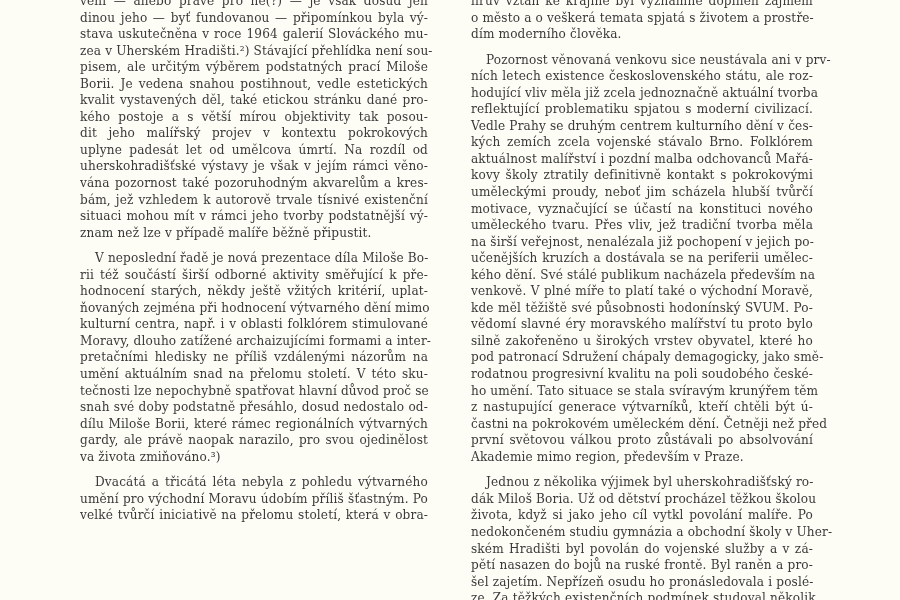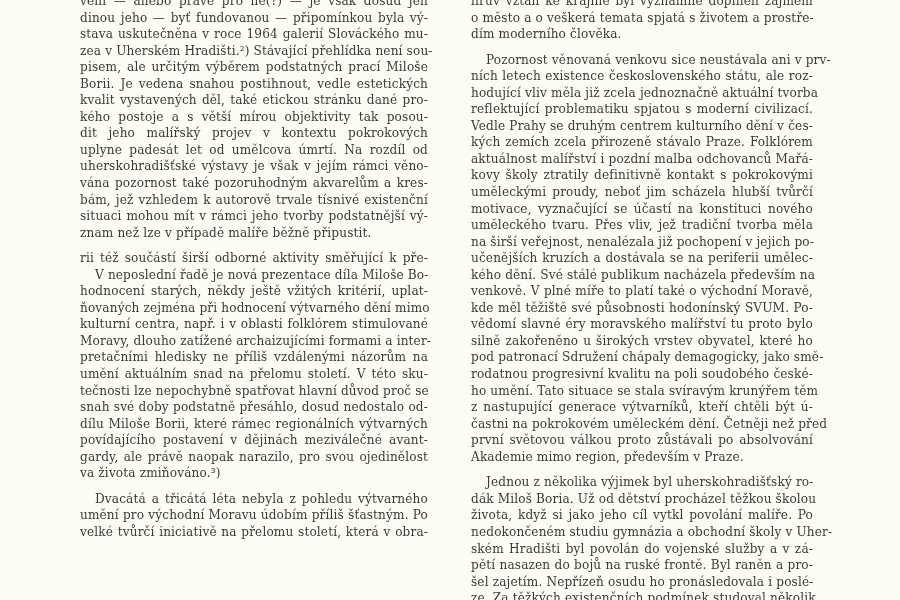--- a/index.html
+++ b/index.html
@@ -46,32 +46,31 @@
         <span class="line">dit jeho malířský projev v kontextu pokrokových</span>
         <span class="line">uplyne padesát let od umělcova úmrtí. Na rozdíl od</span>
         <span class="line">uherskohradišťské výstavy je však v jejím rámci věno-</span>
         <span class="line">vána pozornost také pozoruhodným akvarelům a kres-</span>
         <span class="line">bám, jež vzhledem k autorově trvale tísnivé existenční</span>
         <span class="line">situaci mohou mít v rámci jeho tvorby podstatnější vý-</span>
         <span class="line last">znam než lze v případě malíře běžně připustit.</span>
       </div>
       <span class="gap"></span>
       <div>
+        <span class="line indent">V neposlední řadě je nová prezentace díla Miloše Bo-</span>
         <span class="line">rii též součástí širší odborné aktivity směřující k pře-</span>
-        <span class="line indent">V neposlední řadě je nová prezentace díla Miloše Bo-</span>
         <span class="line">hodnocení starých, někdy ještě vžitých kritérií, uplat-</span>
         <span class="line">ňovaných zejména při hodnocení výtvarného dění mimo</span>
         <span class="line">kulturní centra, např. i v oblasti folklórem stimulované</span>
         <span class="line">Moravy, dlouho zatížené archaizujícími formami a inter-</span>
         <span class="line">pretačními hledisky ne příliš vzdálenými názorům na</span>
         <span class="line">umění aktuálním snad na přelomu století. V této sku-</span>
         <span class="line">tečnosti lze nepochybně spatřovat hlavní důvod proč se</span>
         <span class="line">snah své doby podstatně přesáhlo, dosud nedostalo od-</span>
         <span class="line">dílu Miloše Borii, které rámec regionálních výtvarných</span>
-        <span class="line">povídajícího postavení v dějinách meziválečné avant-</span>
         <span class="line">gardy, ale právě naopak narazilo, pro svou ojedinělost</span>
         <span class="line last">va života zmiňováno.³)</span>
       </div>
       <span class="gap"></span>
       <div>
         <span class="line indent">Dvacátá a třicátá léta nebyla z pohledu výtvarného</span>
         <span class="line">umění pro východní Moravu údobím příliš šťastným. Po</span>
         <span class="line">velké tvůrčí iniciativě na přelomu století, která v obra-</span>
       </div>
     </div>
@@ -81,21 +80,21 @@
         <span class="line">o město a o veškerá temata spjatá s životem a prostře-</span>
         <span class="line last">dím moderního člověka.</span>
       </div>
       <span class="gap"></span>
       <div>
         <span class="line indent">Pozornost věnovaná venkovu sice neustávala ani v prv-</span>
         <span class="line">ních letech existence československého státu, ale roz-</span>
         <span class="line">hodující vliv měla již zcela jednoznačně aktuální tvorba</span>
         <span class="line">reflektující problematiku spjatou s moderní civilizací.</span>
         <span class="line">Vedle Prahy se druhým centrem kulturního dění v čes-</span>
-        <span class="line">kých zemích zcela přirozeně stávalo Praze. Folklórem</span>
+        <span class="line">kých zemích zcela vojenské stávalo Brno. Folklórem</span>
         <span class="line">aktuálnost malířství i pozdní malba odchovanců Mařá-</span>
         <span class="line">kovy školy ztratily definitivně kontakt s pokrokovými</span>
         <span class="line">uměleckými proudy, neboť jim scházela hlubší tvůrčí</span>
         <span class="line">motivace, vyznačující se účastí na konstituci nového</span>
         <span class="line">uměleckého tvaru. Přes vliv, jež tradiční tvorba měla</span>
         <span class="line">na širší veřejnost, nenalézala již pochopení v jejich po-</span>
         <span class="line">učenějších kruzích a dostávala se na periferii umělec-</span>
         <span class="line">kého dění. Své stálé publikum nacházela především na</span>
         <span class="line">venkově. V plné míře to platí také o východní Moravě,</span>
         <span class="line">kde měl těžiště své působnosti hodonínský SVUM. Po-</span>

